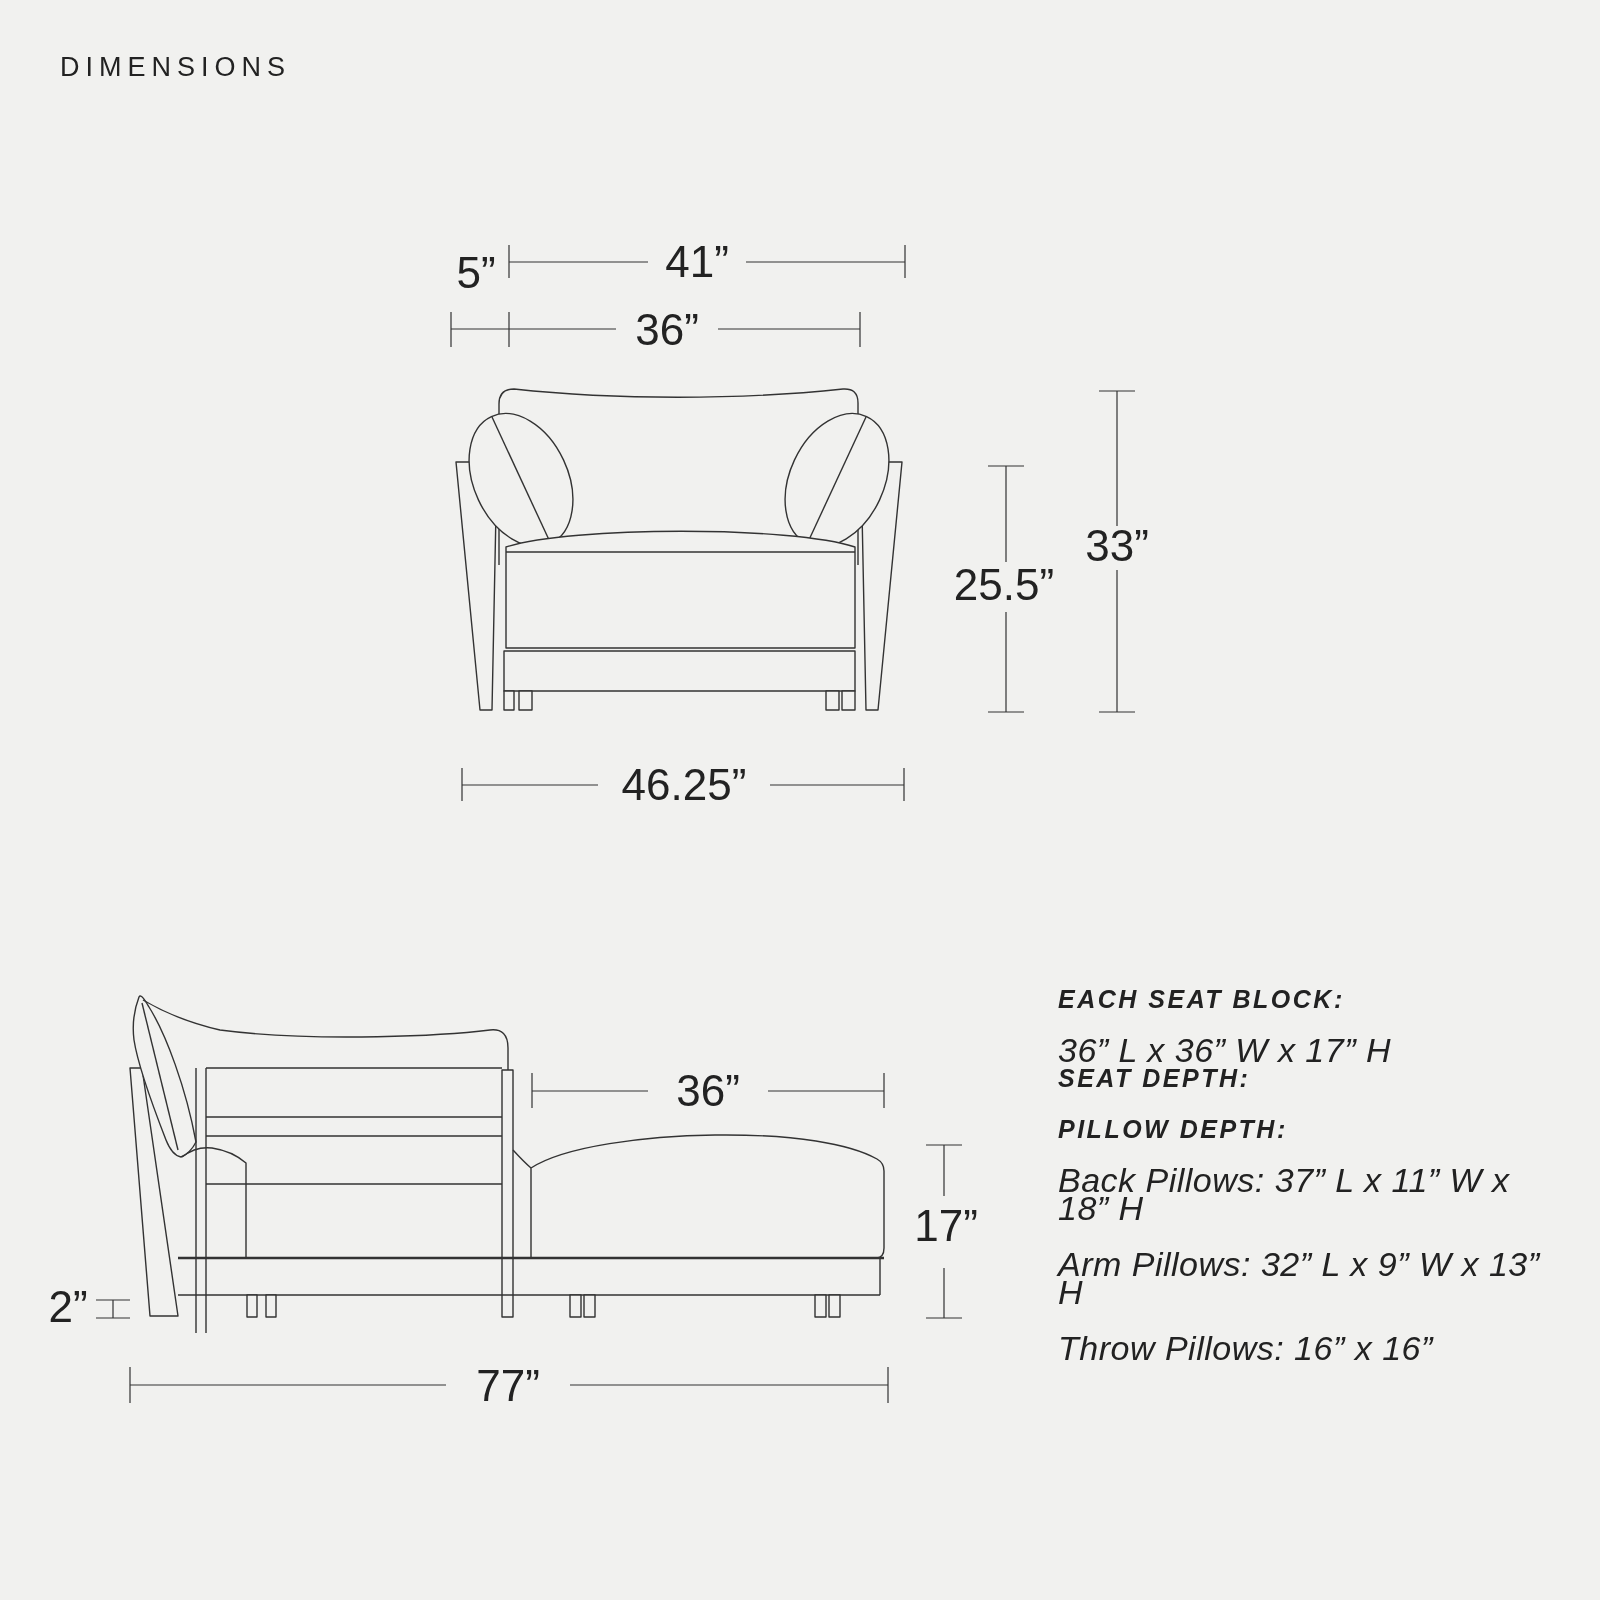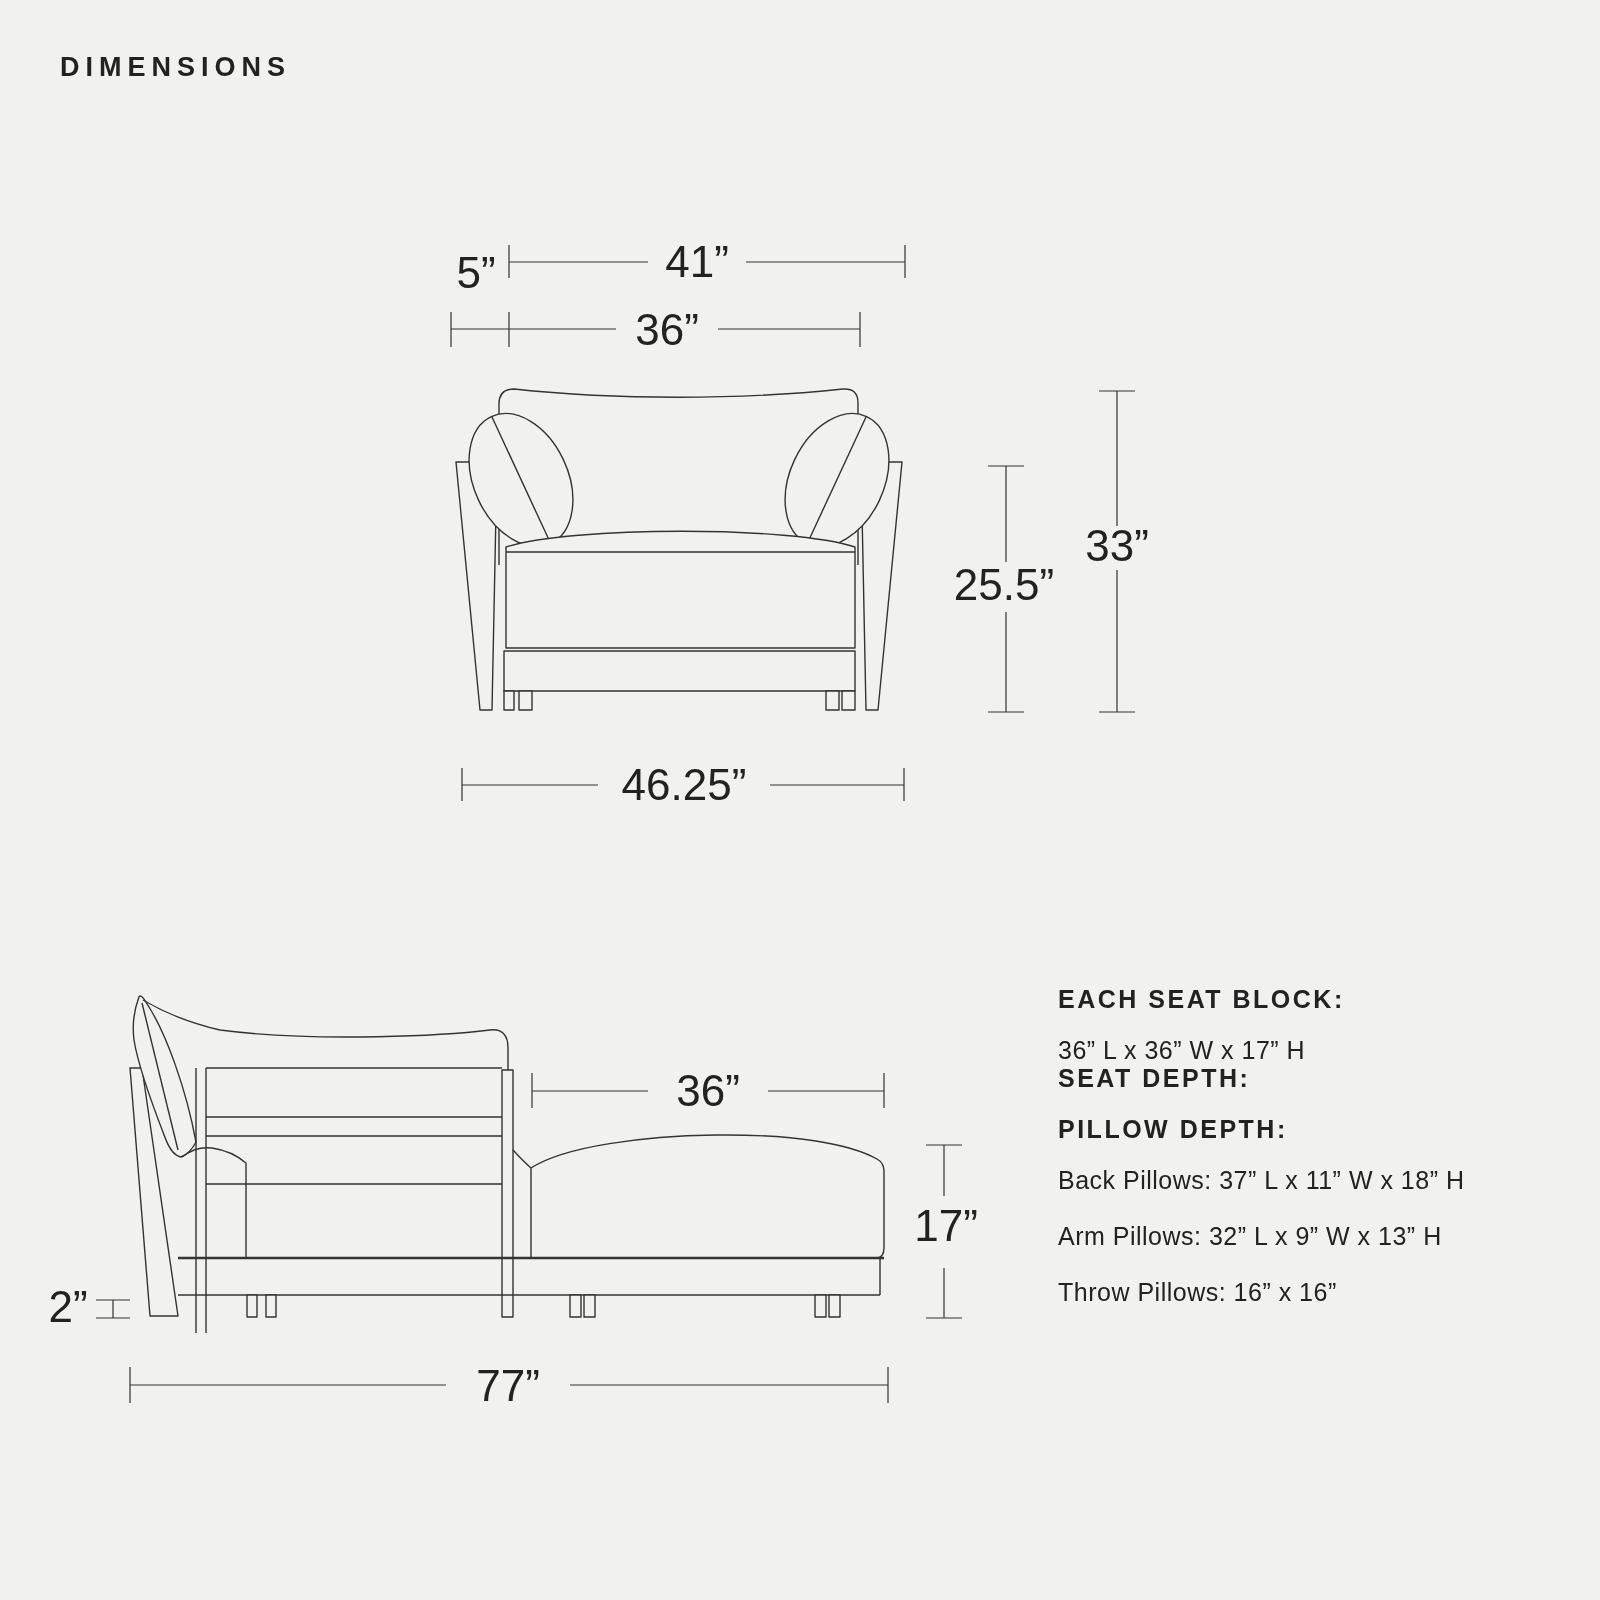--- a/index.html
+++ b/index.html
@@ -10,43 +10,44 @@
   html,body{margin:0;padding:0;background:var(--background);}
   .canvas{
     position:relative;
     width:1600px;height:1600px;
     background:var(--background);
     font-family:"Liberation Sans", sans-serif;
     overflow:hidden;
   }
   .page-title{
     position:absolute;left:60px;top:52px;
-    font-size:27px;font-weight:bold;letter-spacing:6px;
+    font-size:27px;font-weight:normal;letter-spacing:6px;
     color:var(--text);
   }
   svg.diagram{position:absolute;left:0;top:0;}
   .ln{fill:none;stroke:var(--line);stroke-width:1.4;stroke-linejoin:round;}
   .fb{fill:var(--background);stroke:var(--line);stroke-width:1.4;stroke-linejoin:round;}
   .dim{fill:none;stroke:var(--line);stroke-width:1.2;}
   .thick{stroke-width:2.6;}
   text.dimlbl{
     font-family:"Liberation Sans", sans-serif;
     font-size:44px;fill:var(--text);
   }
   .specs{
     position:absolute;left:1058px;top:985px;width:500px;
     color:var(--text);
+    font-style:italic;
   }
   .spec-block + .spec-block{}
   .spec-header{
     font-size:25px;font-weight:bold;letter-spacing:2.5px;
     margin:0 0 22px 0;
   }
   .spec-line{
-    font-size:25px;letter-spacing:0.5px;line-height:28px;
+    font-size:34px;letter-spacing:0.5px;line-height:28px;
     margin:0 0 28px 0;
   }
   .spec-line:last-child{margin-bottom:0;}
 </style>
 </head>
 <body>
 
 <div class="canvas">
 
   <div class="page-title">DIMENSIONS</div>

